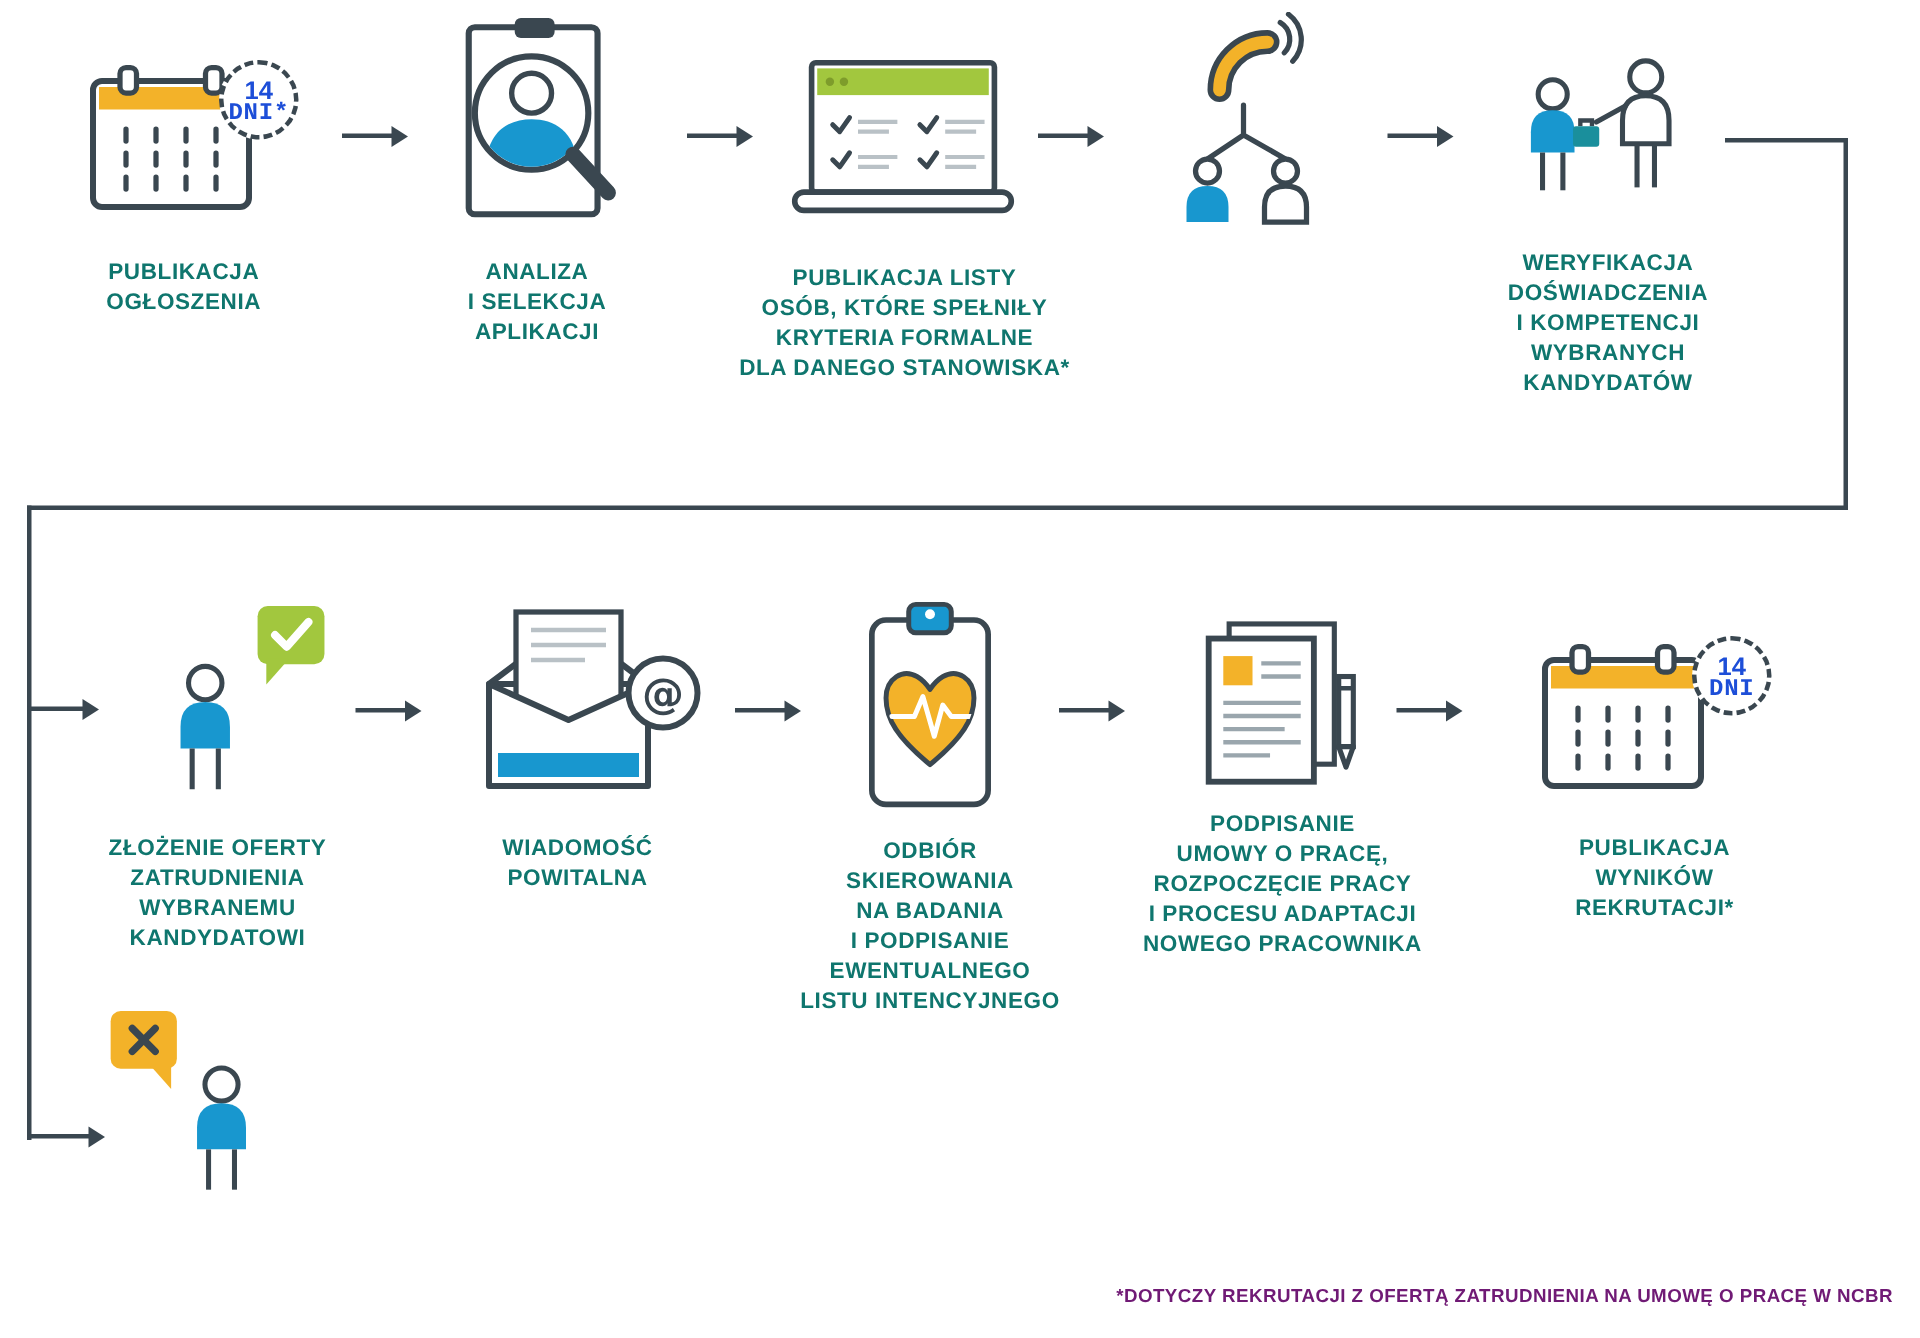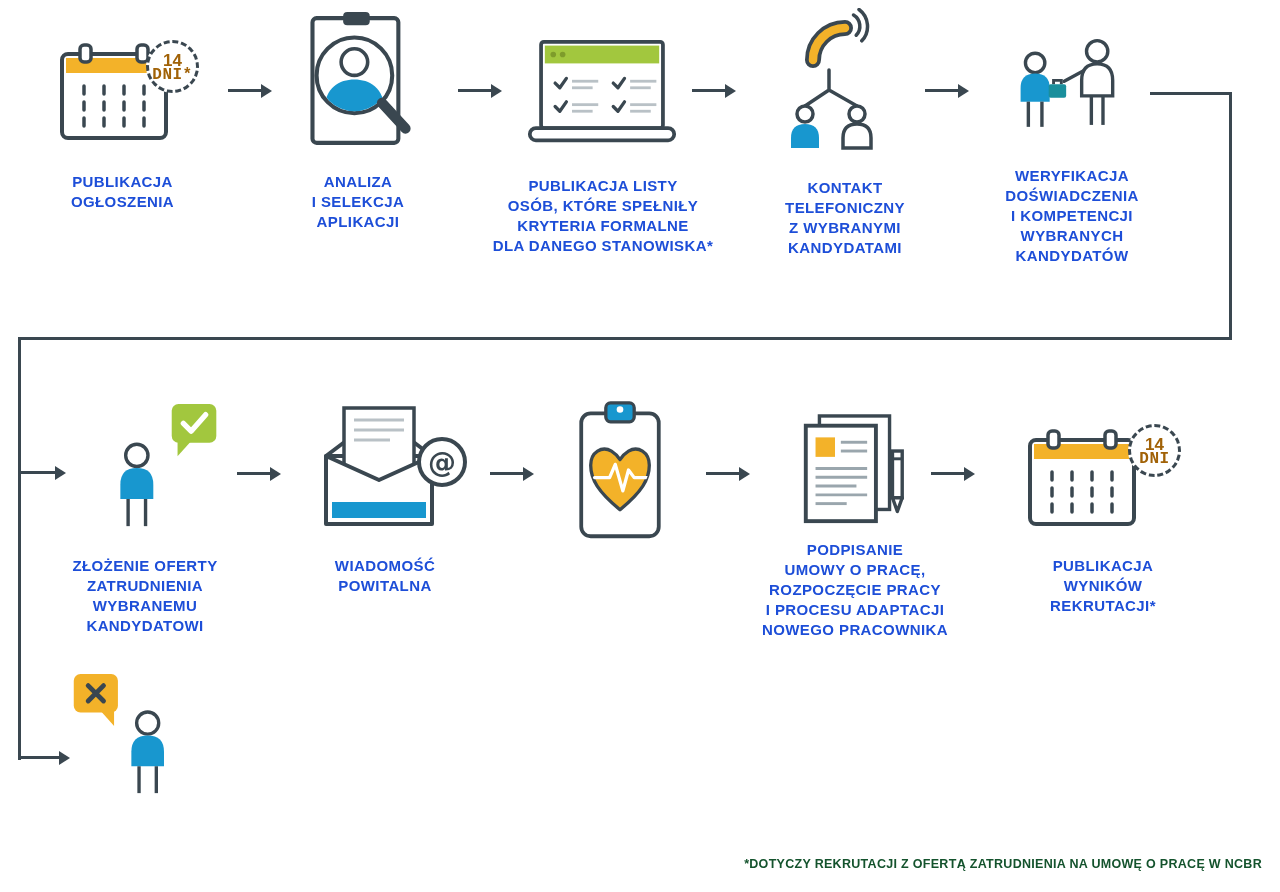--- a/index.html
+++ b/index.html
@@ -1,32 +1,32 @@
 <!DOCTYPE html>
 <html><head>
 <meta charset="utf-8">
 <style>
   *{margin:0;padding:0;box-sizing:border-box;}
   html,body{background:#ffffff;}
   body{font-family:"Liberation Sans",sans-serif;}
   .canvas{position:relative;width:1280px;height:892px;background:#fff;overflow:hidden;color:#3a4750;}
   .icon{position:absolute;}
   .label{position:absolute;text-align:center;font-weight:bold;font-size:15px;line-height:20px;
-         letter-spacing:.4px;color:#1d4ed8;white-space:pre-line;}
+         letter-spacing:.4px;color:#0f766e;white-space:pre-line;}
   .h-arrow{position:absolute;height:3px;background:#3a4750;}
   .h-arrow::after{content:"";position:absolute;right:-10px;top:50%;transform:translateY(-50%);
          width:0;height:0;border-left:11px solid #3a4750;border-top:7px solid transparent;
          border-bottom:7px solid transparent;}
   .seg{position:absolute;background:#3a4750;}
   .badge{position:absolute;width:53px;height:53px;border:3px dashed #3a4750;border-radius:50%;
          background:#fff;display:flex;flex-direction:column;align-items:center;justify-content:center;
-         color:#a16207;font-weight:bold;}
+         color:#1d4ed8;font-weight:bold;}
   .badge .num{font-size:17px;line-height:16px;}
   .badge .unit{font-size:16px;line-height:12px;letter-spacing:.5px;font-family:Liberation Mono, monospace;}
-  .footnote{position:absolute;font-weight:bold;font-size:12.5px;letter-spacing:.3px;color:#14532d;}
+  .footnote{position:absolute;font-weight:bold;font-size:12.5px;letter-spacing:.3px;color:#701a75;}
 </style>
 </head>
 <body>
 
 <div class="canvas">
 
   <div class="icon" style="left:58px;top:42px">
     <svg width="112" height="100" viewBox="0 0 112 100">
       <rect x="4" y="12" width="104" height="84" rx="6" fill="#fff" stroke="#3a4750" stroke-width="4"></rect>
       <rect x="8" y="16" width="96" height="15" fill="#f3b229"></rect>
@@ -127,24 +127,20 @@
 
   <div class="label" style="left:30px;top:172px;width:185px">PUBLIKACJA
 OGŁOSZENIA</div>
   <div class="label" style="left:489px;top:176px;width:228px">PUBLIKACJA LISTY
 OSÓB, KTÓRE SPEŁNIŁY
 KRYTERIA FORMALNE
 DLA DANEGO STANOWISKA*</div>
   <div class="label" style="left:272px;top:172px;width:172px">ANALIZA
 I SELEKCJA
 APLIKACJI</div>
-  <div class="label" style="left:757px;top:178px;width:176px">KONTAKT
-TELEFONICZNY
-Z WYBRANYMI
-KANDYDATAMI</div>
   <div class="label" style="left:984px;top:166px;width:176px">WERYFIKACJA
 DOŚWIADCZENIA
 I KOMPETENCJI
 WYBRANYCH
 KANDYDATÓW</div>
 
   <div class="h-arrow" style="left:228px;top:89px;width:34px"></div>
   <div class="h-arrow" style="left:458px;top:89px;width:34px"></div>
   <div class="h-arrow" style="left:692px;top:89px;width:34px"></div>
   <div class="h-arrow" style="left:925px;top:89px;width:34px"></div>
@@ -243,20 +239,26 @@
     <div class="num">14</div>
     <div class="unit">DNI</div>
   </div>
 
   <div class="label" style="left:300px;top:556px;width:170px">WIADOMOŚĆ
 POWITALNA</div>
   <div class="label" style="left:53px;top:556px;width:184px">ZŁOŻENIE OFERTY
 ZATRUDNIENIA
 WYBRANEMU
 KANDYDATOWI</div>
+  <div class="label" style="left:524px;top:558px;width:192px">ODBIÓR
+SKIEROWANIA
+NA BADANIA
+I PODPISANIE
+EWENTUALNEGO
+LISTU INTENCYJNEGO</div>
   <div class="label" style="left:752px;top:540px;width:206px">PODPISANIE
 UMOWY O PRACĘ,
 ROZPOCZĘCIE PRACY
 I PROCESU ADAPTACJI
 NOWEGO PRACOWNIKA</div>
   <div class="label" style="left:1013px;top:556px;width:180px">PUBLIKACJA
 WYNIKÓW
 REKRUTACJI*</div>
 
   <div class="h-arrow" style="left:237px;top:472px;width:34px"></div>

